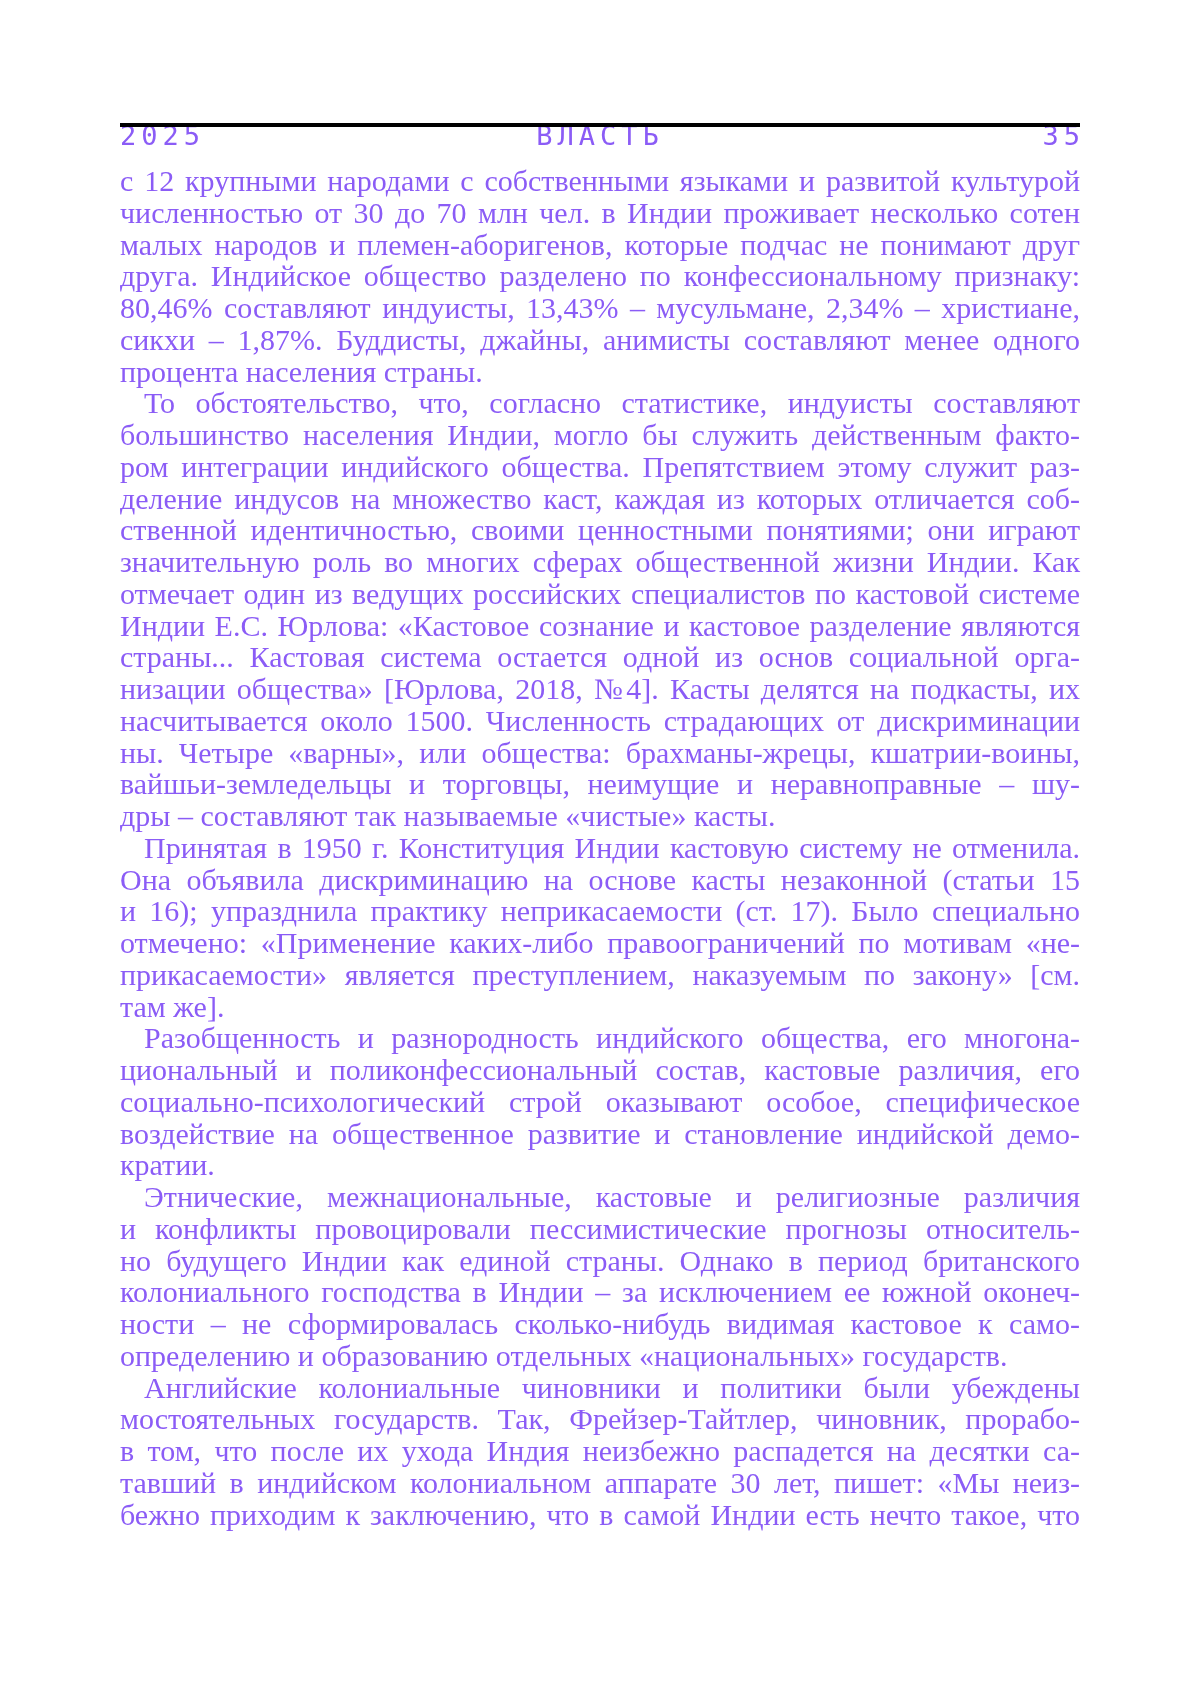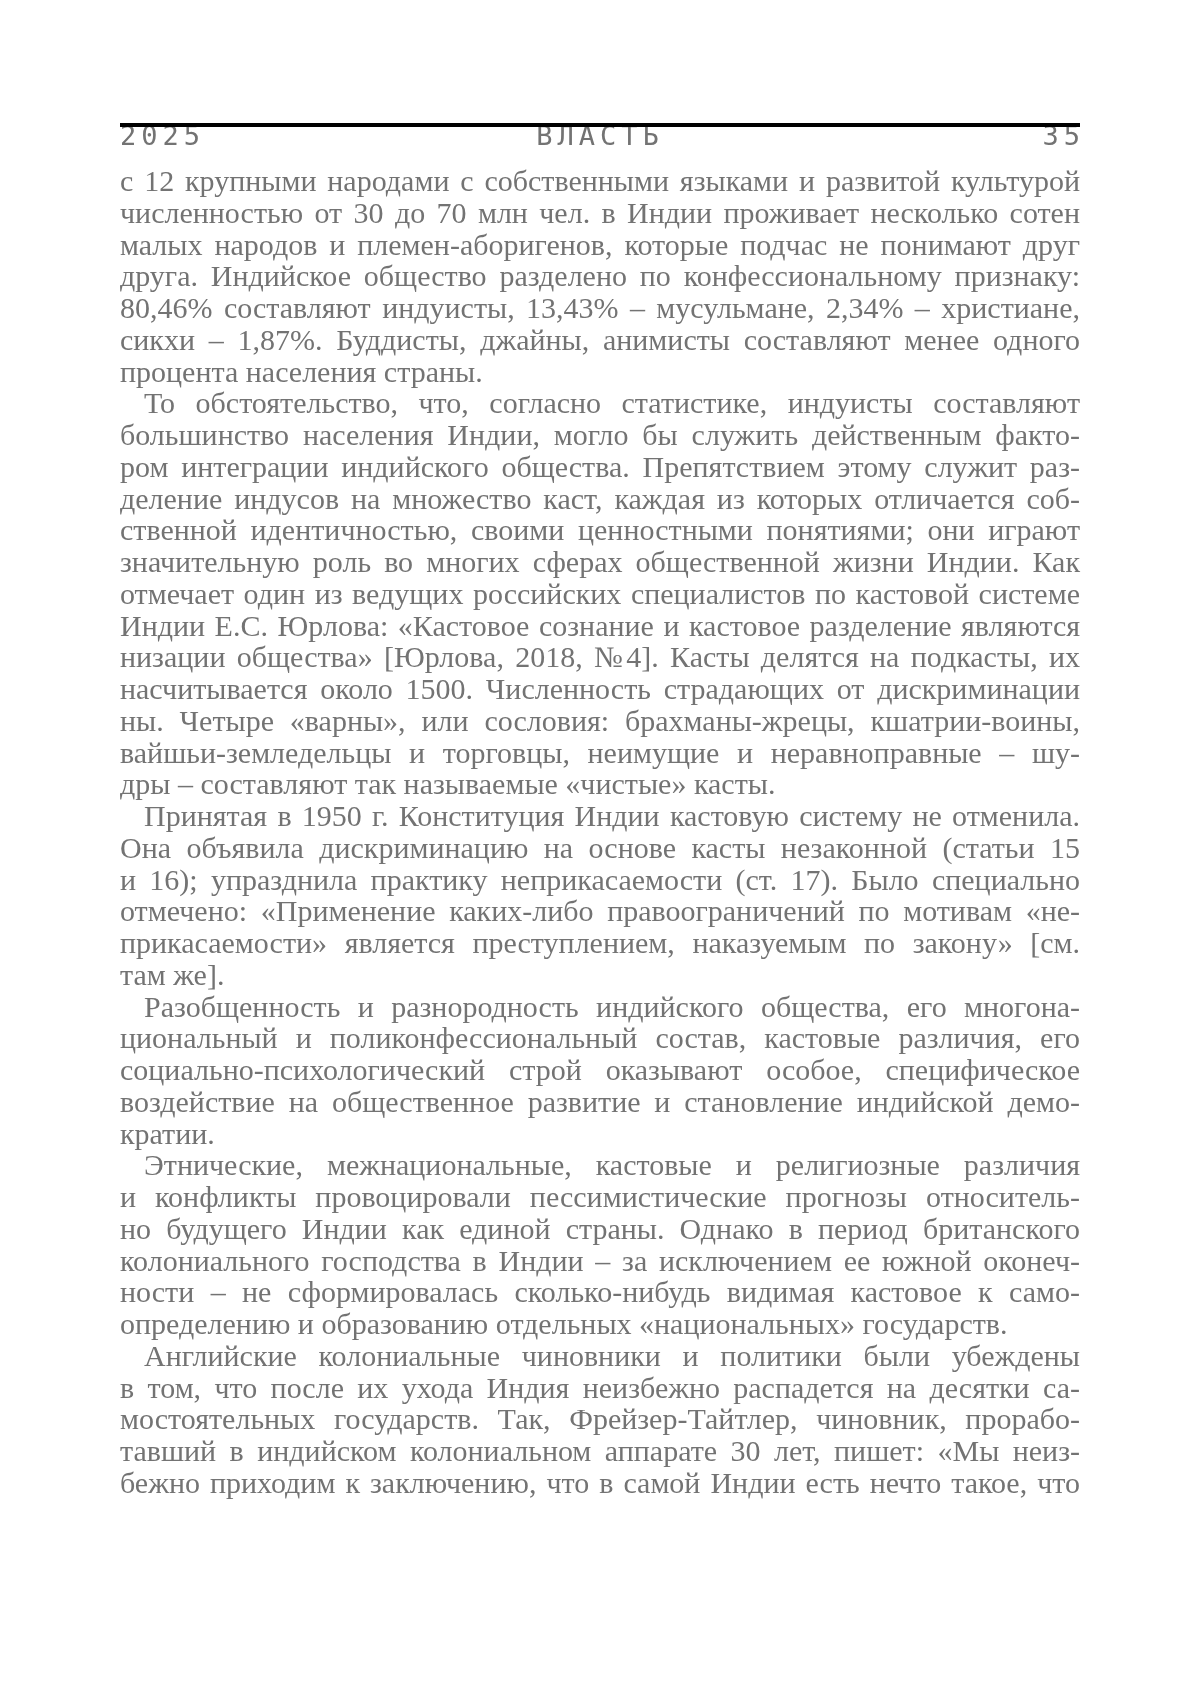--- a/index.html
+++ b/index.html
@@ -2,21 +2,21 @@
 <html><head>
 <meta charset="utf-8">
 <style>
   html, body { margin: 0; padding: 0; background: #e8e8e8; }
   .page {
     position: relative;
     width: 1200px;
     height: 1703px;
     margin: 0 auto;
     background: #ffffff;
-    color: #737373;
+    color: #8b5cf6;
     font-family: "Liberation Serif", serif;
     overflow: hidden;
   }
   .running-header {
     position: absolute;
     left: 120px;
     right: 120px;
     top: 84px;
     display: grid;
     grid-template-columns: 1fr auto 1fr;
@@ -80,23 +80,24 @@
       </div>
       <div class="paragraph">
         <div class="line first-indent">То обстоятельство, что, согласно статистике, индуисты составляют</div>
         <div class="line">большинство населения Индии, могло бы служить действенным факто-</div>
         <div class="line">ром интеграции индийского общества. Препятствием этому служит раз-</div>
         <div class="line">деление индусов на множество каст, каждая из которых отличается соб-</div>
         <div class="line">ственной идентичностью, своими ценностными понятиями; они играют</div>
         <div class="line">значительную роль во многих сферах общественной жизни Индии. Как</div>
         <div class="line">отмечает один из ведущих российских специалистов по кастовой системе</div>
         <div class="line">Индии Е.С. Юрлова: «Кастовое сознание и кастовое разделение являются</div>
+        <div class="line">страны... Кастовая система остается одной из основ социальной орга-</div>
         <div class="line">низации общества» [Юрлова, 2018, №4]. Касты делятся на подкасты, их</div>
         <div class="line">насчитывается около 1500. Численность страдающих от дискриминации</div>
-        <div class="line">ны. Четыре «варны», или сословия: брахманы-жрецы, кшатрии-воины,</div>
+        <div class="line">ны. Четыре «варны», или общества: брахманы-жрецы, кшатрии-воины,</div>
         <div class="line">вайшьи-земледельцы и торговцы, неимущие и неравноправные – шу-</div>
         <div class="line final">дры – составляют так называемые «чистые» касты.</div>
       </div>
       <div class="paragraph">
         <div class="line first-indent">Принятая в 1950 г. Конституция Индии кастовую систему не отменила.</div>
         <div class="line">Она объявила дискриминацию на основе касты незаконной (статьи 15</div>
         <div class="line">и 16); упразднила практику неприкасаемости (ст. 17). Было специально</div>
         <div class="line">отмечено: «Применение каких-либо правоограничений по мотивам «не-</div>
         <div class="line">прикасаемости» является преступлением, наказуемым по закону» [см.</div>
         <div class="line final">там же].</div>
@@ -111,20 +112,20 @@
       <div class="paragraph">
         <div class="line first-indent">Этнические, межнациональные, кастовые и религиозные различия</div>
         <div class="line">и конфликты провоцировали пессимистические прогнозы относитель-</div>
         <div class="line">но будущего Индии как единой страны. Однако в период британского</div>
         <div class="line">колониального господства в Индии – за исключением ее южной оконеч-</div>
         <div class="line">ности – не сформировалась сколько-нибудь видимая кастовое к само-</div>
         <div class="line final">определению и образованию отдельных «национальных» государств.</div>
       </div>
       <div class="paragraph">
         <div class="line first-indent">Английские колониальные чиновники и политики были убеждены</div>
+        <div class="line">мостоятельных государств. Так, Фрейзер-Тайтлер, чиновник, прорабо-</div>
         <div class="line">в том, что после их ухода Индия неизбежно распадется на десятки са-</div>
-        <div class="line">мостоятельных государств. Так, Фрейзер-Тайтлер, чиновник, прорабо-</div>
         <div class="line">тавший в индийском колониальном аппарате 30 лет, пишет: «Мы неиз-</div>
         <div class="line">бежно приходим к заключению, что в самой Индии есть нечто такое, что</div>
       </div>
     </div>
 
 </div>
 
 </body></html>

